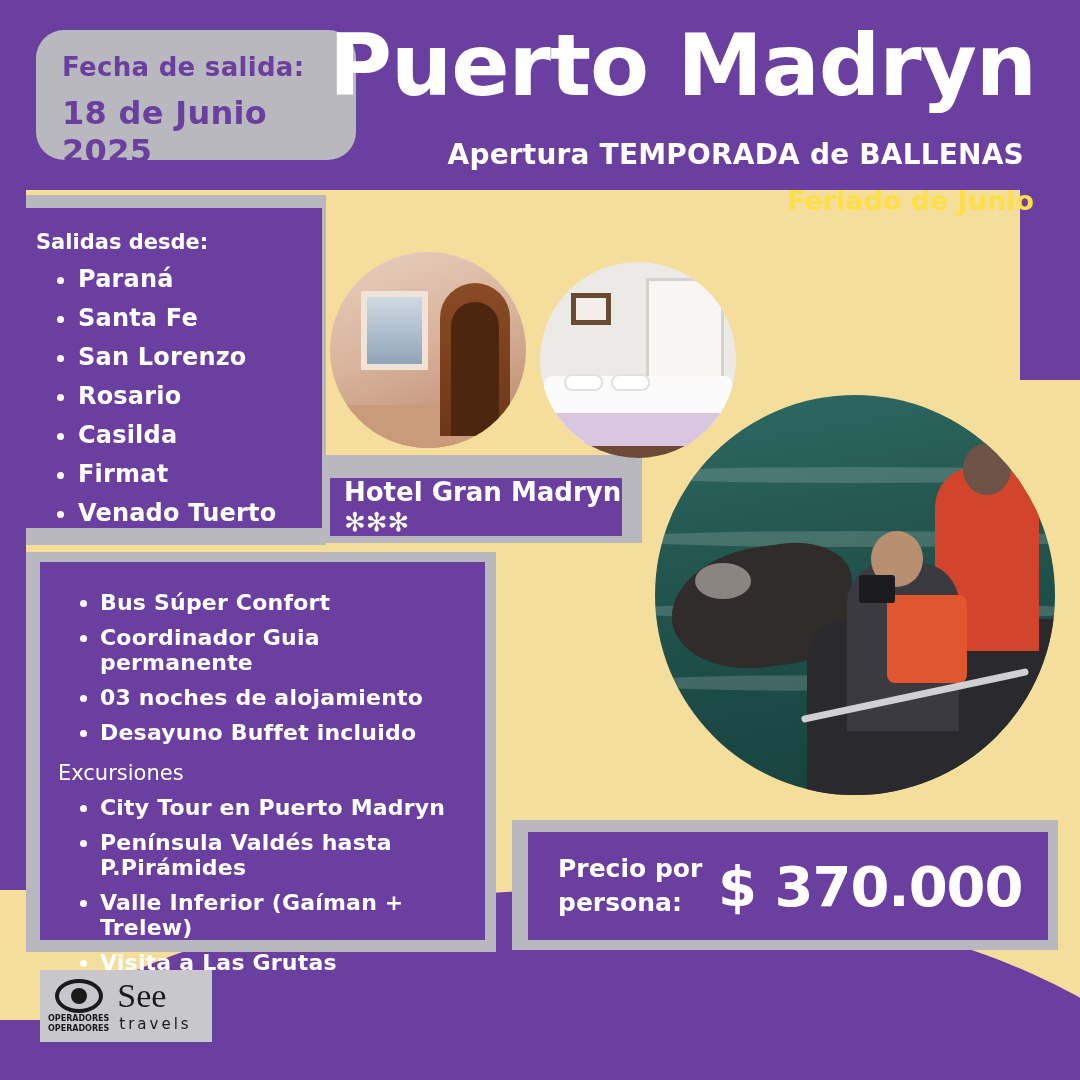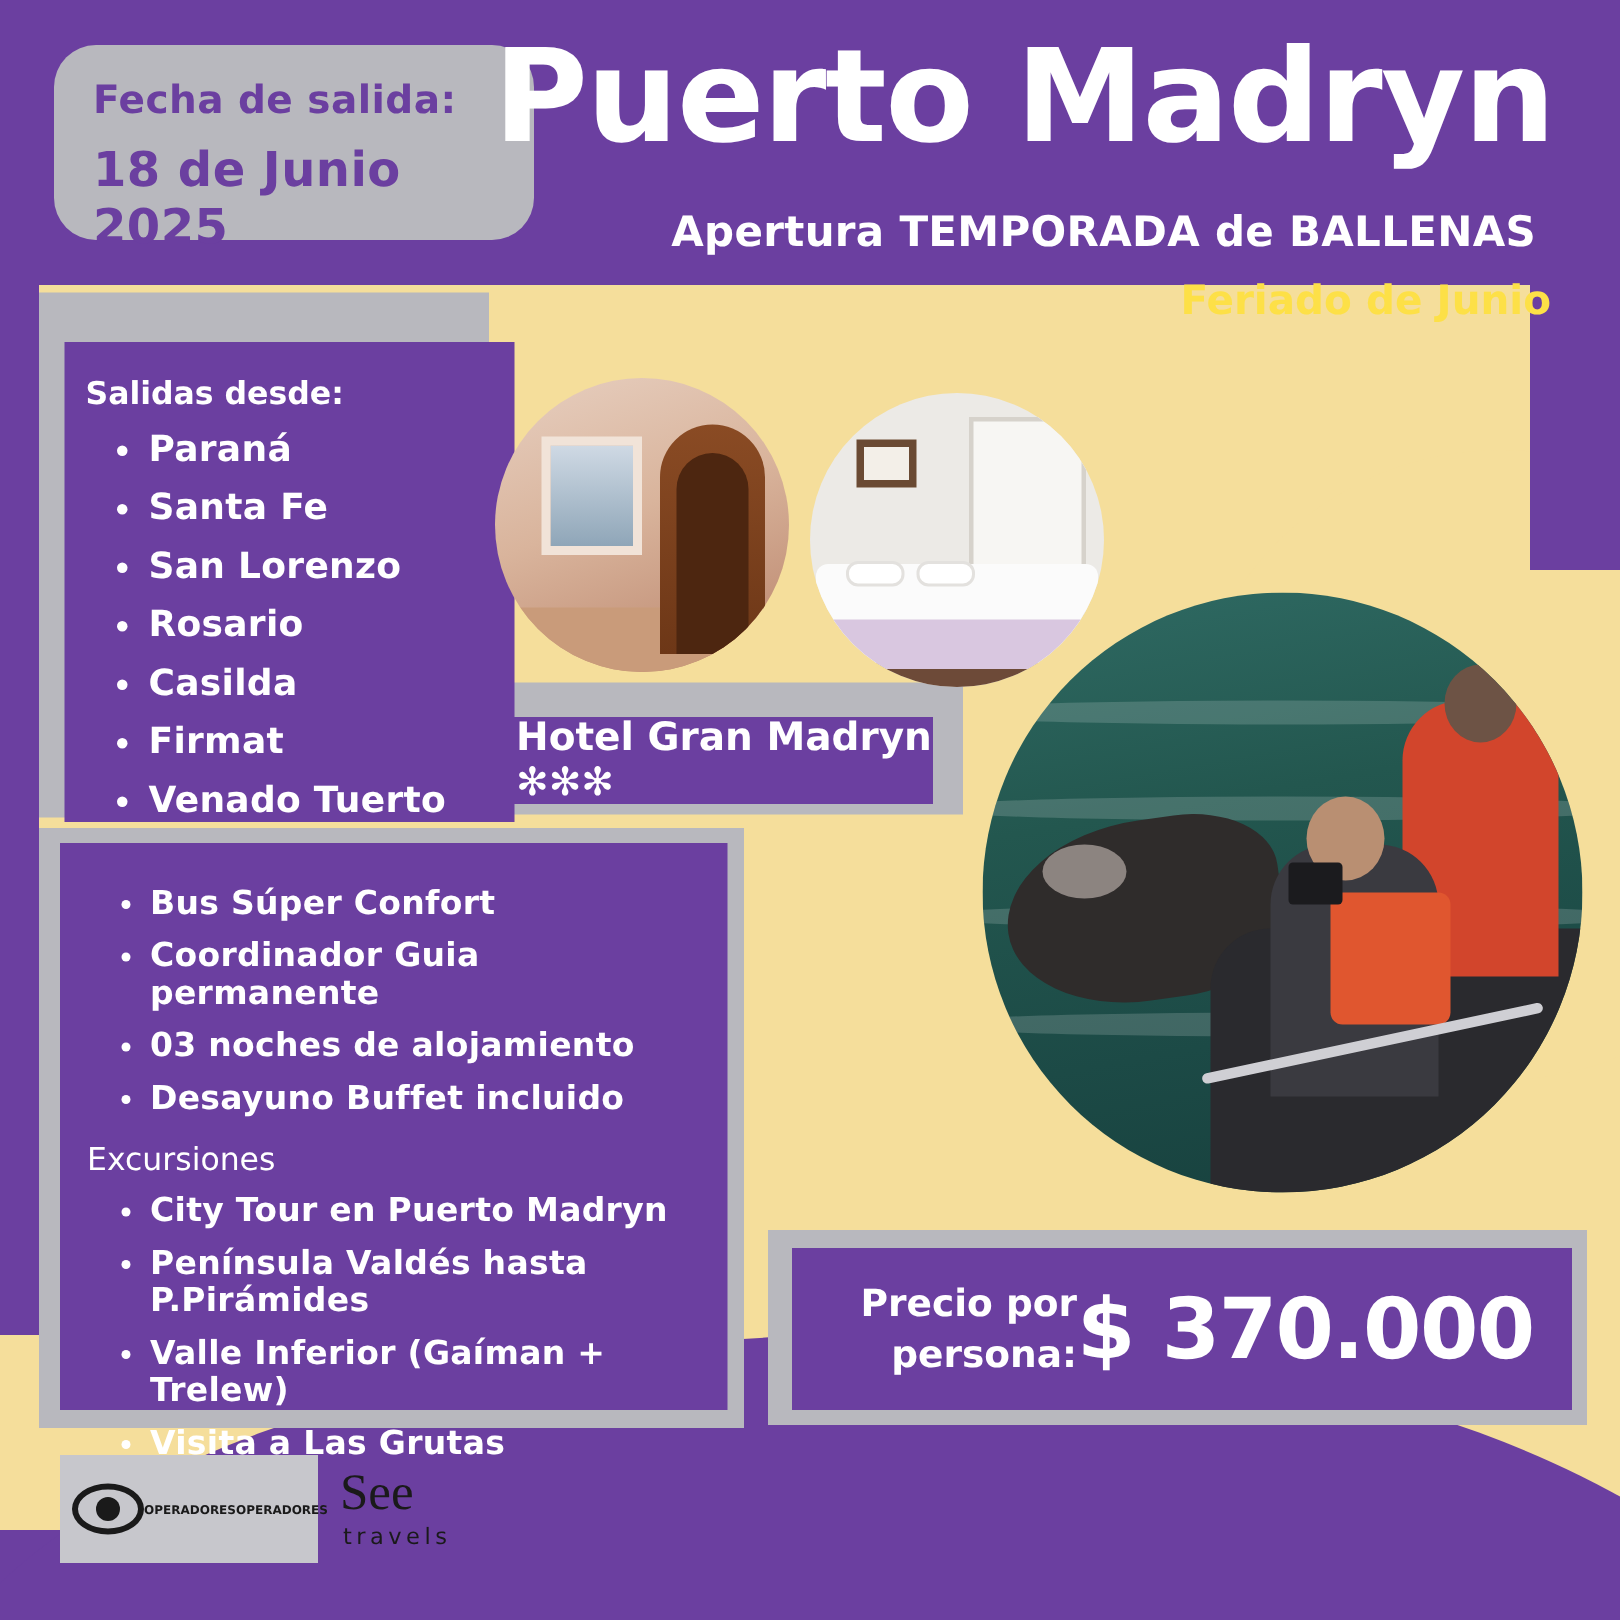--- a/index.html
+++ b/index.html
@@ -156,37 +156,37 @@
   }
   ul.card-list li {
     font-size: 23px;
     font-weight: bold;
     margin: 9px 0;
     letter-spacing: .2px;
   }
 
   
   #departures-gray { left: 26px; top: 195px; width: 300px; height: 350px; }
-  #departures-card { left: 43px; top: 208px; width: 300px; height: 320px; padding: 22px 10px 10px 14px; margin-top: 20px; }
+  #departures-card { left: 22px; top: 208px; width: 300px; height: 320px; padding: 22px 10px 10px 14px; }
   #departures-card ul.card-list li { font-size: 24px; margin: 11px 0; }
 
   
   #includes-gray { left: 26px; top: 552px; width: 470px; height: 400px; }
   #includes-card { left: 40px; top: 562px; width: 445px; height: 378px; padding: 18px 14px 10px 18px; }
   #includes-card ul.card-list li { font-size: 22px; margin: 10px 0; }
   .subhead { color: #FFFFFF; font-size: 21px; font-weight: normal; margin: 16px 0 4px 0; }
 
   
   #hotel-gray { left: 322px; top: 455px; width: 320px; height: 88px; }
   #hotel-card { left: 330px; top: 478px; width: 292px; height: 58px; display: flex; align-items: center; padding-left: 14px; }
   .hotel-text { color: #FFFFFF; font-size: 26px; font-weight: bold; }
 
   
   #price-gray { left: 512px; top: 820px; width: 546px; height: 130px; }
-  #price-card { left: 528px; top: 832px; width: 520px; height: 108px; display: flex; align-items: center; text-align: right; }
+  #price-card { left: 528px; top: 832px; width: 520px; height: 108px; display: flex; align-items: center; }
   .price-label {
     color: #FFFFFF;
     font-size: 25px;
     font-weight: bold;
     width: 190px;
     padding-left: 30px;
     box-sizing: border-box;
     line-height: 1.35;
   }
   .price-value {
@@ -256,21 +256,21 @@
     width: 48px;
     height: 34px;
     border-radius: 50%;
     border: 4px solid #1a1a1a;
     display: flex;
     align-items: center;
     justify-content: center;
     box-sizing: border-box;
   }
   .logo-eye-inner { width: 16px; height: 16px; border-radius: 50%; background: #1a1a1a; }
-  .logo-left { display:flex; align-items:center; }
+  .logo-left { display:flex; flex-direction:column; align-items:center; }
   .logo-sub { font-size: 8px; font-weight: bold; color:#1a1a1a; line-height:1.05; text-align:center; margin-top:2px; }
   .logo-name { font-size: 34px; color:#1a1a1a; font-family:Liberation Serif, serif; margin-left:8px; line-height:1; }
   .logo-travels { font-size: 15px; color:#1a1a1a; letter-spacing:3px; margin-left:10px; margin-top:2px; }
   .logo-right { display:flex; flex-direction:column; justify-content:center; }
 </style>
 </head>
 <body>
 
 <div class="poster">
 

